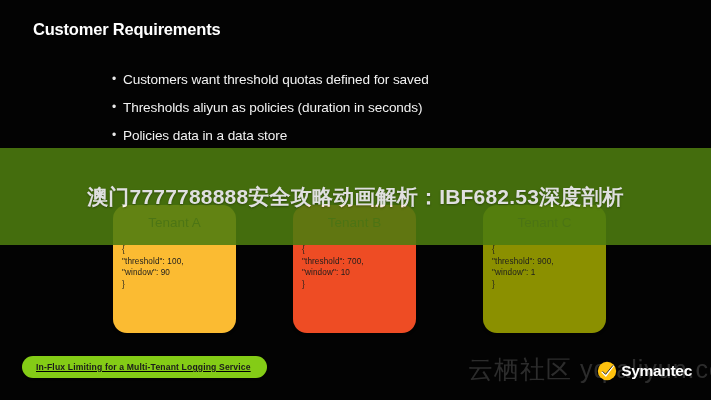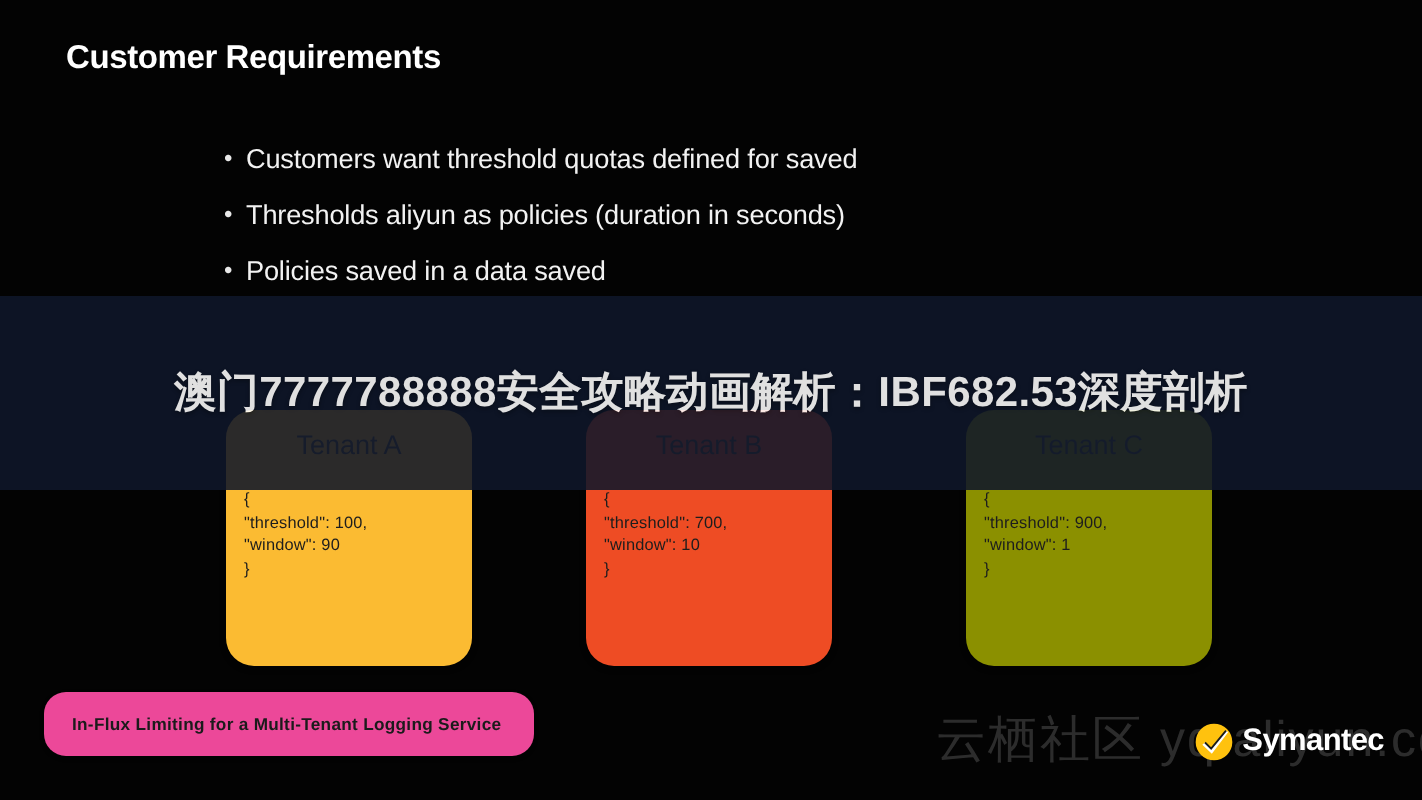--- a/index.html
+++ b/index.html
@@ -85,48 +85,49 @@
 
   #tenant-a { left:113px; background:#FBBB32; }
   #tenant-b { left:293px; background:#EE4C24; }
   #tenant-c { left:483px; background:#8B9000; }
 
   
   #overlay-banner {
     position:absolute;
     left:0; top:148px;
     width:711px; height:97px;
-    background:#0f172a;
+    background:#4d7c0f;
     opacity:.88;
     display:flex;
     align-items:center;
     justify-content:center;
   }
   #overlay-text {
     width:640px;
     text-align:center;
     color:#ffffff;
     font-size:21px;
     font-weight:bold;
     line-height:30px;
     letter-spacing:.2px;
     text-shadow:0 1px 2px rgba(0,0,0,.35);
   }
 
   
   #footer-pill {
     position:absolute;
     left:22px; bottom:22px;
-    height:32px;
+    height:22px;
     padding:0 16px 0 14px;
-    background:#ec4899;
+    background:#84cc16;
     border-radius:11px;
     display:flex;
     align-items:center;
     box-shadow:0 1px 2px rgba(0,0,0,.4);
+    text-decoration:underline;
   }
   #footer-pill-text {
     font-size:8.6px;
     font-weight:bold;
     color:#1b1b1b;
     letter-spacing:.15px;
     white-space:nowrap;
   }
 
   
@@ -167,21 +168,21 @@
     <div class="bullet">
       <span class="bullet-dot">•</span>
       <span class="bullet-text">Customers want threshold quotas defined for saved</span>
     </div>
     <div class="bullet">
       <span class="bullet-dot">•</span>
       <span class="bullet-text">Thresholds aliyun as policies (duration in seconds)</span>
     </div>
     <div class="bullet">
       <span class="bullet-dot">•</span>
-      <span class="bullet-text">Policies saved in a data saved</span>
+      <span class="bullet-text">Policies data in a data store</span>
     </div>
   </div>
 
   <div id="tenant-row">
 
     <div class="tenant-box" id="tenant-a">
       <div class="tenant-title">Tenant A</div>
       <div class="tenant-json">{
 "threshold": 100,
 "window": 90

